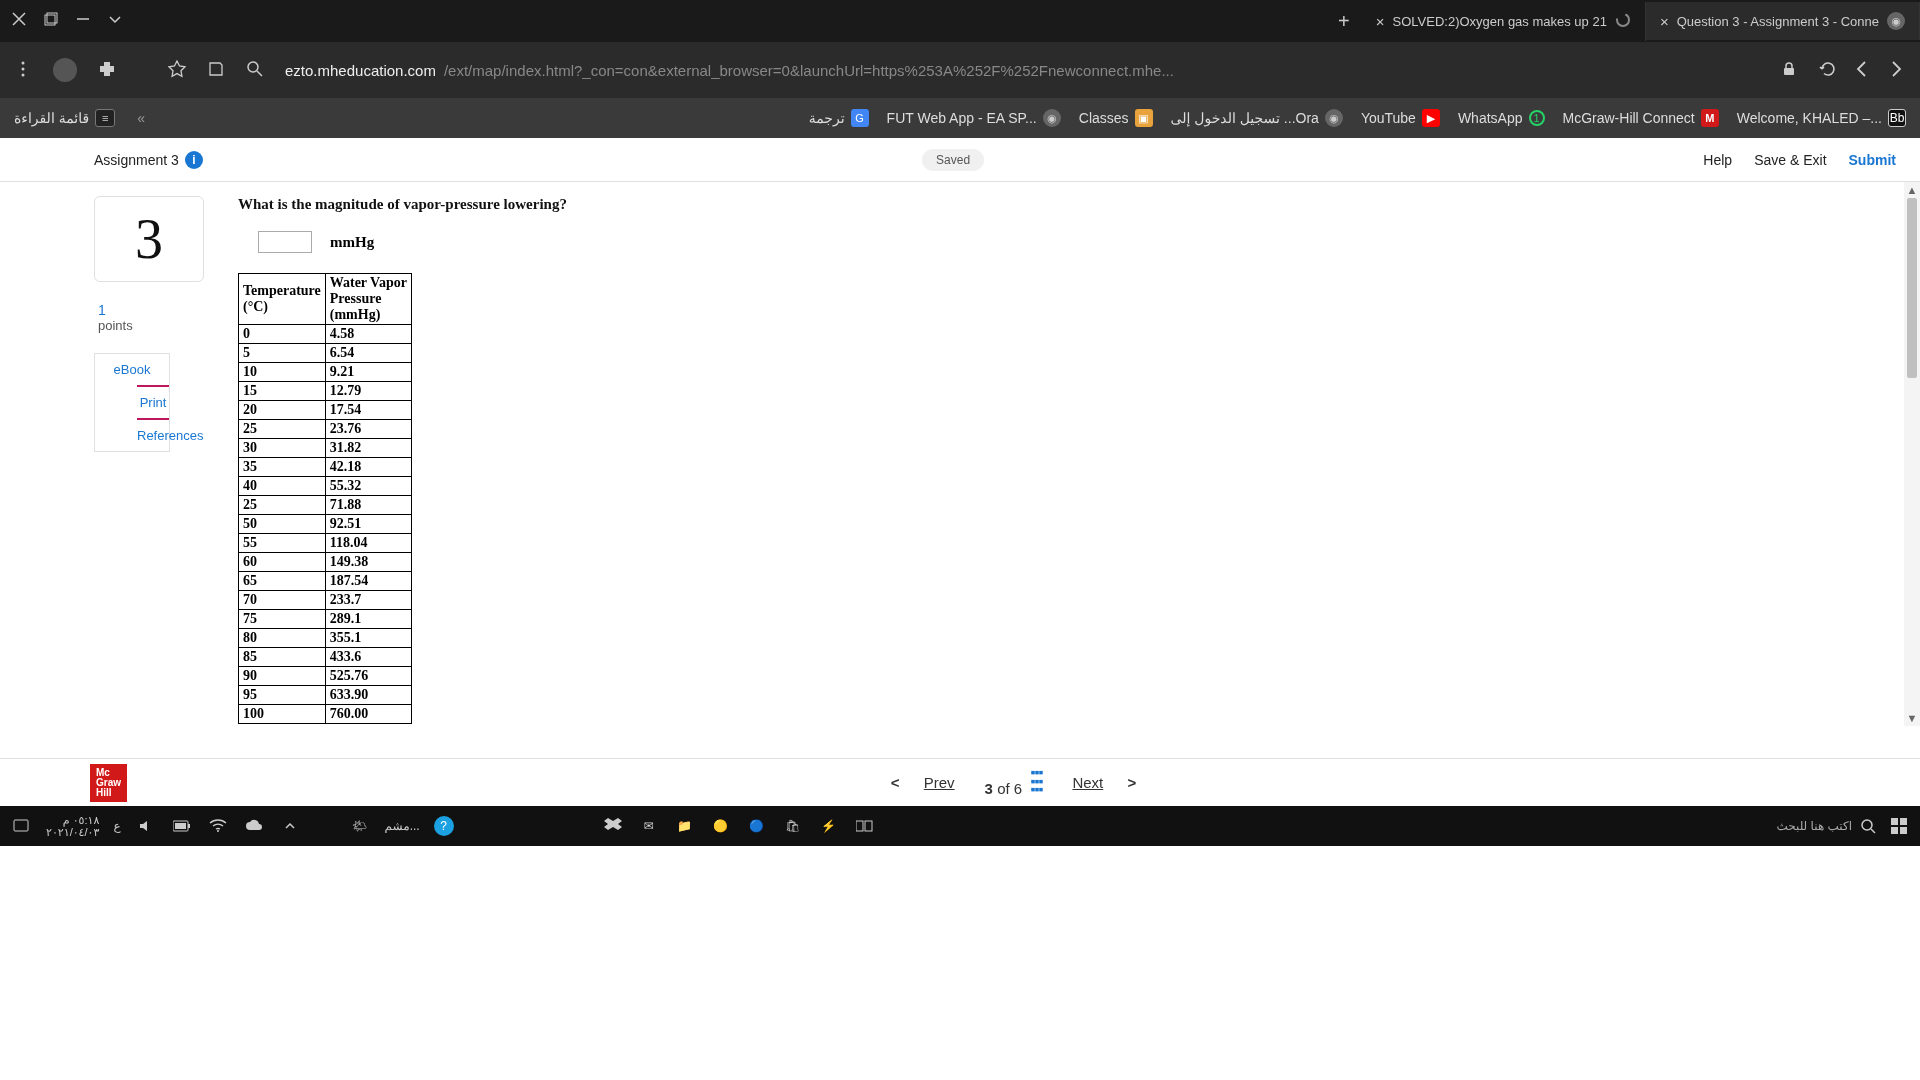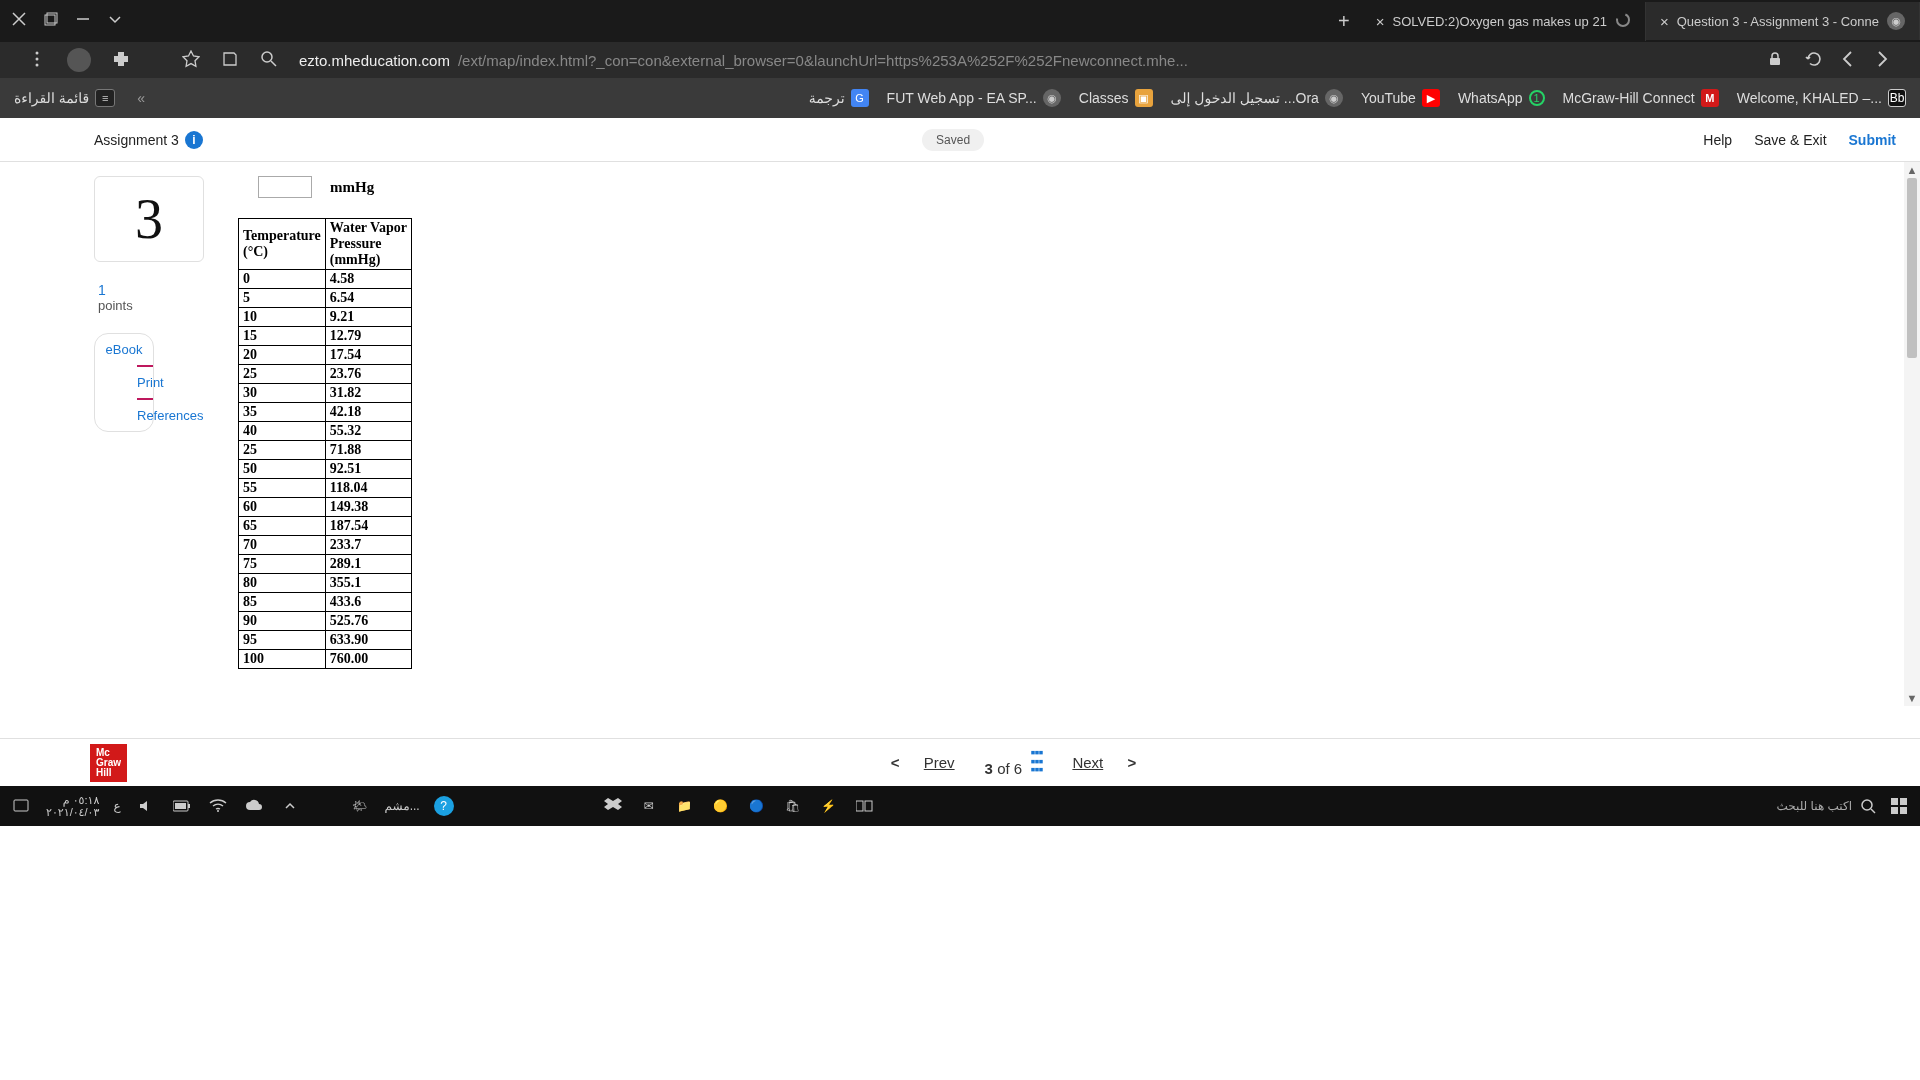--- a/index.html
+++ b/index.html
@@ -6,21 +6,21 @@
 body { font-family: Arial, sans-serif; background: #fff; overflow: hidden; }
 .titlebar { background: #1a1a1a; height: 42px; display: flex; align-items: center; color: #ccc; }
 .titlebar-left { display: flex; align-items: center; gap: 18px; padding-left: 12px; }
 .titlebar-left svg { fill: #ccc; }
 .tabs { display: flex; align-items: center; margin-left: auto; }
 .tab { display: flex; align-items: center; gap: 8px; padding: 10px 14px; font-size: 13px; color: #ccc; border-right: 1px solid #333; }
 .tab.active { background: #2b2b2b; }
 .tab-close { font-size: 15px; }
 .globe { width: 18px; height: 18px; border-radius: 50%; background: #666; display: inline-flex; align-items:center; justify-content:center; font-size:11px; color:#ccc;}
 .plus-tab { padding: 0 12px; font-size: 20px; color: #ccc; }
-.addrbar { background: #2b2b2b; height: 36px; display: flex; align-items: center; gap: 21px; padding: 0 28px; color: #ccc; font-size: 15px; }
+.addrbar { background: #2b2b2b; height: 56px; display: flex; align-items: center; gap: 21px; padding: 0 14px; color: #ccc; font-size: 15px; }
 .addrbar svg { fill: #ccc; }
 .avatar { width: 24px; height: 24px; border-radius: 50%; background: #555; }
 .url { flex: 1; display: flex; align-items: center; gap: 8px; overflow: hidden; white-space: nowrap; }
 .url-host { color: #eee; }
 .url-path { color: #888; }
 .nav-icons { display: flex; align-items: center; gap: 14px; margin-left: auto; }
 .bookmarks { background: #3a3a3a; height: 40px; display: flex; align-items: center; gap: 18px; padding: 0 14px; color: #ddd; font-size: 14px; }
 .bk-item { display: flex; align-items: center; gap: 6px; cursor: pointer; }
 .bk-icon { width: 18px; height: 18px; display: inline-flex; align-items:center; justify-content:center; font-size:11px; border-radius:3px;}
 .rl-icon { background:#222; color:#ccc; border:1px solid #777; width:20px; height:18px;}
@@ -36,21 +36,21 @@
 .saved-pill { background: #f0f0f0; border-radius: 14px; padding: 4px 14px; font-size: 12px; color: #555; margin: 0 auto; }
 .app-actions { display: flex; gap: 22px; color: #222; }
 .app-actions span { cursor: pointer; }
 .submit { color: #1976d2; font-weight: bold; }
 .content-row { display: flex; height: 544px; }
 .left-gutter { width: 94px; }
 .qnum-box { width: 110px; text-align: center; }
 .qnum { font-size: 56px; font-family: 'Times New Roman', serif; color: #111; border: 1px solid #e0e0e0; border-radius: 6px; padding: 10px 0; display: block; margin: 14px 0 20px 0; }
 .points-lbl { color: #1976d2; font-size: 14px; text-align: left; padding-left: 4px;}
 .points-txt { color: #555; font-size: 13px; text-align: left; padding-left: 4px;}
-.side-links { margin-top: 20px; border: 1px solid #e0e0e0; border-radius: 14px; width: 60px; }
+.side-links { margin-top: 20px; border: 1px solid #e0e0e0; border-radius: 0; width: 76px; }
 .side-links div { padding: 8px 0; text-align: center; font-size: 13px; color: #1976d2; cursor: pointer; }
 .side-links div + div { border-top: 2px solid #be185d; margin-left: 42px; }
 .main-col { flex: 1; padding: 14px 10px; overflow-y: auto; font-family: 'Times New Roman', serif; }
 .scroll-indicator { width: 16px; background: #f4f4f4; display:flex; flex-direction:column; align-items:center; }
 .scroll-arrow { font-size:11px; color:#666; padding:2px 0;}
 .scroll-thumb { background:#c0c0c0; width:10px; flex:0 0 180px; margin-top:0; border-radius:2px;}
 .scroll-track { flex:1; }
 .qtext { font-weight: bold; font-size: 15px; color: #111; margin-bottom: 18px; }
 .answer-row { display: flex; align-items: center; gap: 18px; margin-bottom: 20px; margin-left: 20px;}
 .answer-row input { width: 54px; height: 22px; border: 1px solid #aaa; padding: 2px 4px; }
@@ -206,20 +206,21 @@
     <div class="points-lbl">1</div>
     <div class="points-txt">points</div>
     <div class="side-links">
       <div>eBook</div>
       <div>Print</div>
       <div>References</div>
     </div>
   </div>
   <div style="width:24px"></div>
   <div class="main-col">
+    <div class="qtext">What is the magnitude of vapor-pressure lowering?</div>
     <div class="answer-row">
       <input type="text" style="">
       <span class="unit">mmHg</span>
     </div>
     <table class="vp-table">
       <thead>
         <tr>
           <th>Temperature<br>(°C)</th>
           <th>Water Vapor<br>Pressure<br>(mmHg)</th>
         </tr>

